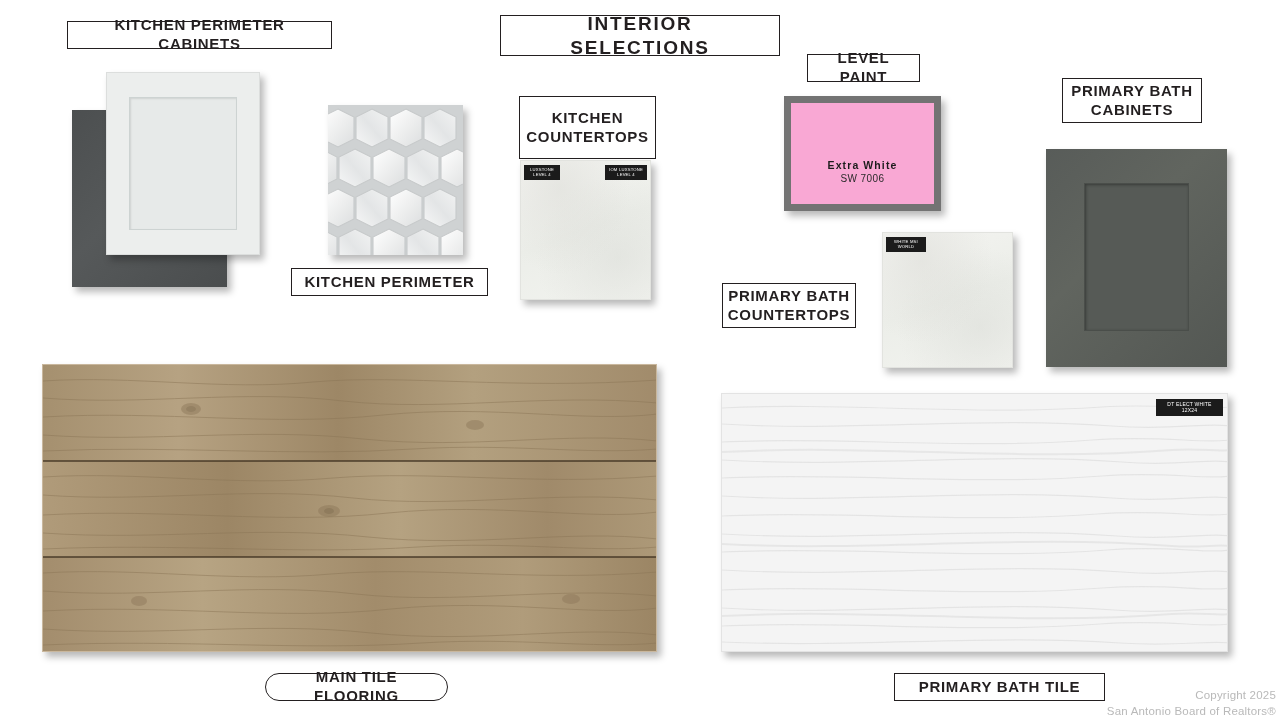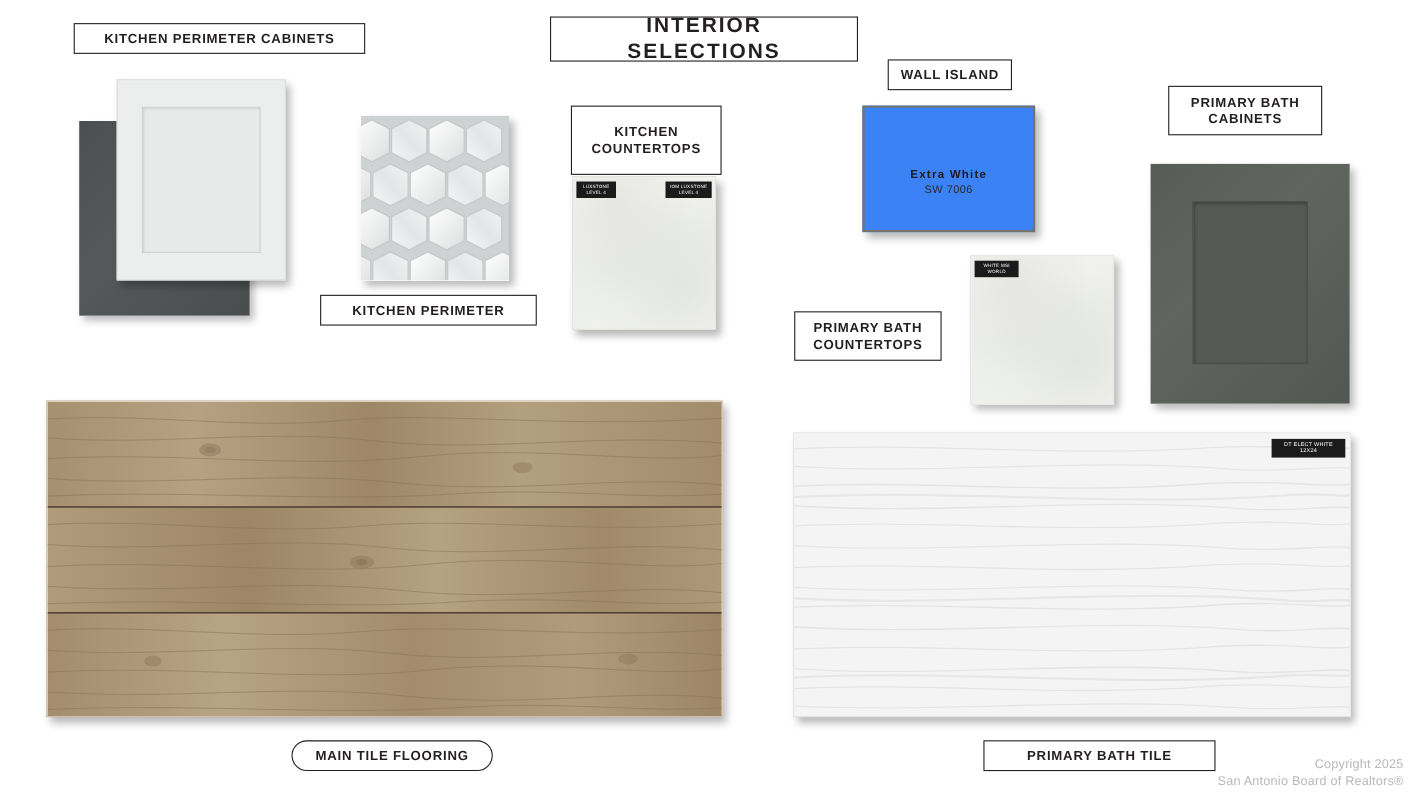--- a/index.html
+++ b/index.html
@@ -11,21 +11,21 @@
     overflow: hidden;
   }
   #board { position: relative; width: 1280px; height: 720px; background: #fff; }
 
   
   .label {
     position: absolute;
     border: 1px solid #231f20;
     background: #ffffff;
     color: #231f20;
-    font-size: 12px;
+    font-size: 15px;
     font-weight: bold;
     letter-spacing: 0.7px;
     text-align: center;
     display: flex;
     align-items: center;
     justify-content: center;
     line-height: 1.25;
     padding: 4px 8px;
     white-space: pre-line;
   }
@@ -87,27 +87,27 @@
     font-size: 4.2px;
     letter-spacing: 0.2px;
     line-height: 1.25;
     padding: 2px 3px;
     text-align: center;
     font-family: "Liberation Sans", sans-serif;
   }
 
   
   .paint-swatch {
-    background: #3b82f6;
-    border: 2px solid #737373;
+    background: #f9a8d4;
+    border: 7px solid #737373;
     display: flex;
     flex-direction: column;
     align-items: center;
     justify-content: flex-end;
-    padding-bottom: 31px;
+    padding-bottom: 20px;
   }
   .paint-name { font-size: 10.5px; letter-spacing: 1.1px; color: #1c1c1c; font-weight: bold;}
   .paint-code { font-size: 10px; letter-spacing: 0.4px; color: #2a2a2a; margin-top: 2px;}
 
   
   .wood { position: absolute; overflow: hidden; border: 1px solid #c9b79d; }
 
   
   .bathtile {
     position: absolute;
@@ -196,21 +196,21 @@
   <div class="label" style="left:519px; top:96px; width:137px; height:63px;">KITCHEN
 COUNTERTOPS</div>
 
   <div class="chip shadow counter-slab" style="left:520px; top:160px; width:131px; height:140px;">
     <div class="tag" style="left:3px; top:4px; width:36px;">LUXSTONE
 LEVEL 4</div>
     <div class="tag" style="right:3px; top:4px; width:42px;">IOM LUXSTONE
 LEVEL 4</div>
   </div>
 
-  <div class="label" style="left:807px; top:54px; width:113px; height:28px;">WALL ISLAND</div>
+  <div class="label" style="left:807px; top:54px; width:113px; height:28px;">LEVEL PAINT</div>
 
   <div class="chip shadow paint-swatch" style="left:784px; top:96px; width:157px; height:115px;">
     <div class="paint-name">Extra White</div>
     <div class="paint-code">SW 7006</div>
   </div>
 
   <div class="label" style="left:1062px; top:78px; width:140px; height:45px;">PRIMARY BATH
 CABINETS</div>
 
   <div class="chip shadow bath-door" style="left:1046px; top:149px; width:181px; height:218px;">

